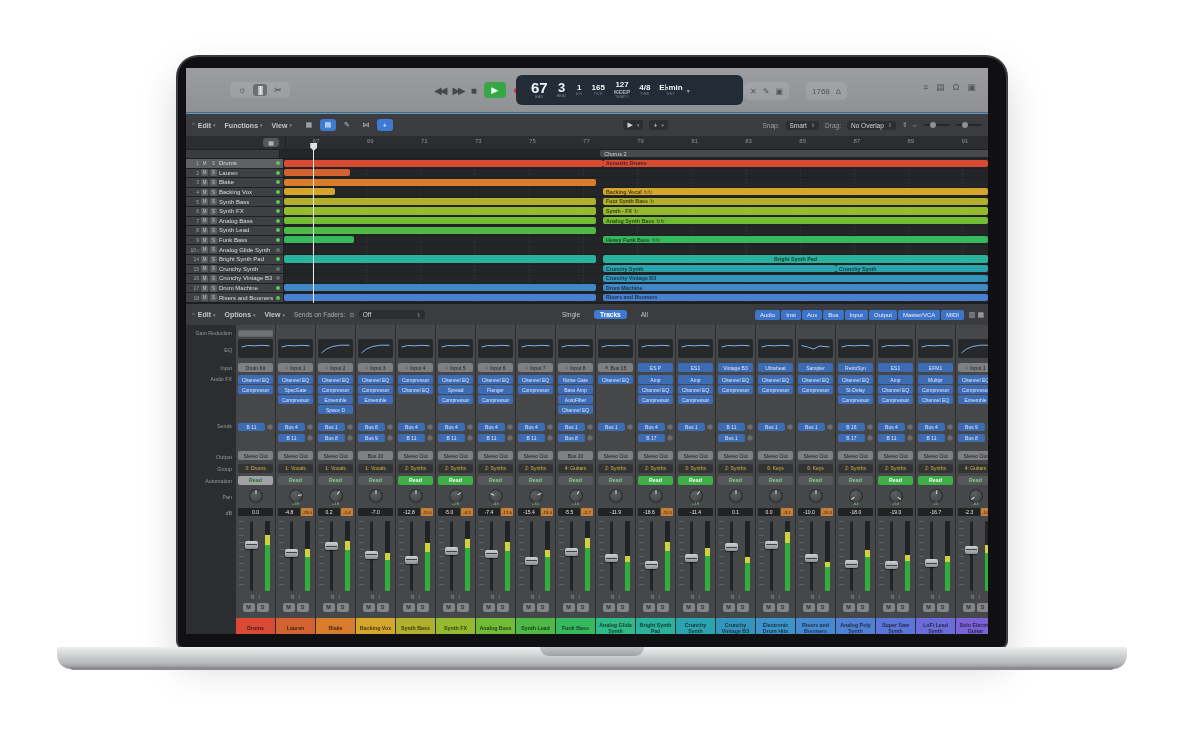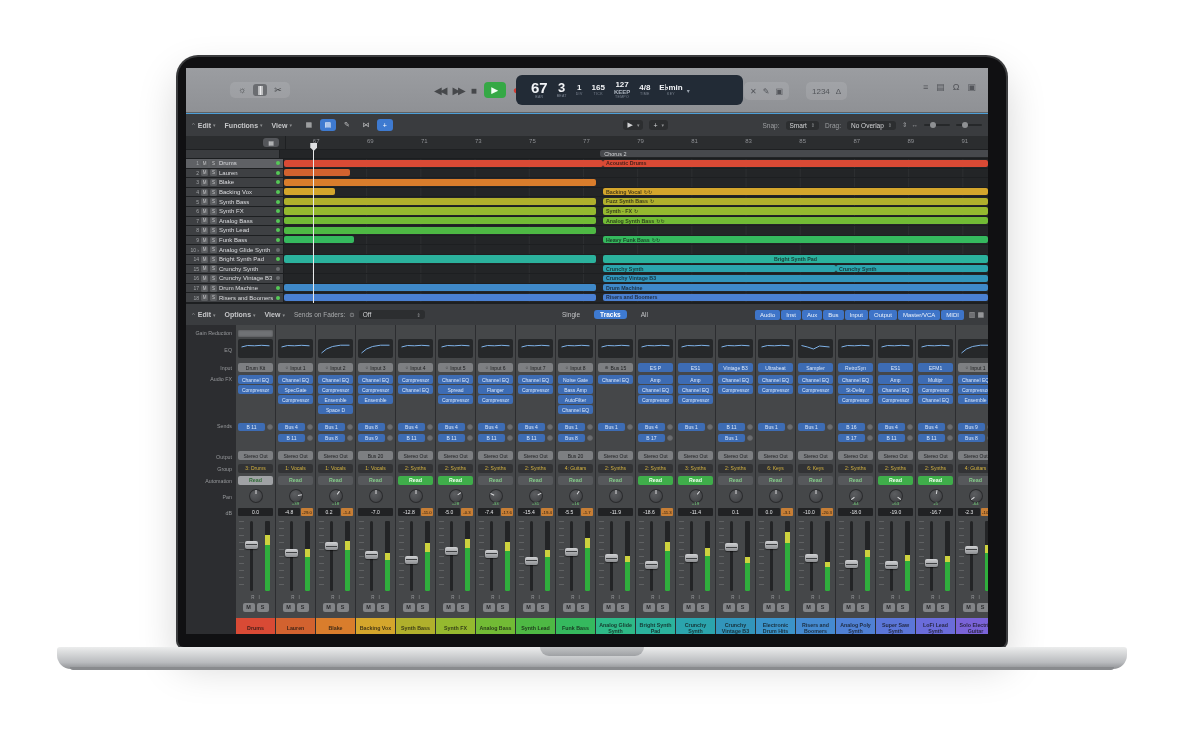--- a/index.html
+++ b/index.html
@@ -186,21 +186,21 @@
             <span class="lcd-lab">KEY</span>
           </span>
         <span class="lcd-car">▾</span>
       </div>
       <div class="tb-group tb-g1">
           <span class="tb-gi">✕</span>
           <span class="tb-gi">✎</span>
           <span class="tb-gi">▣</span>
         </div>
       <div class="tb-group tb-g2">
-        <span class="tb-gi">1234</span>
+        <span class="tb-gi">1768</span>
         <span class="tb-gi">Δ</span>
       </div>
       <div class="tb-right">
           <span class="tb-gi">≡</span>
           <span class="tb-gi">▤</span>
           <span class="tb-gi">Ω</span>
           <span class="tb-gi">▣</span>
         </div>
     </div>
 

